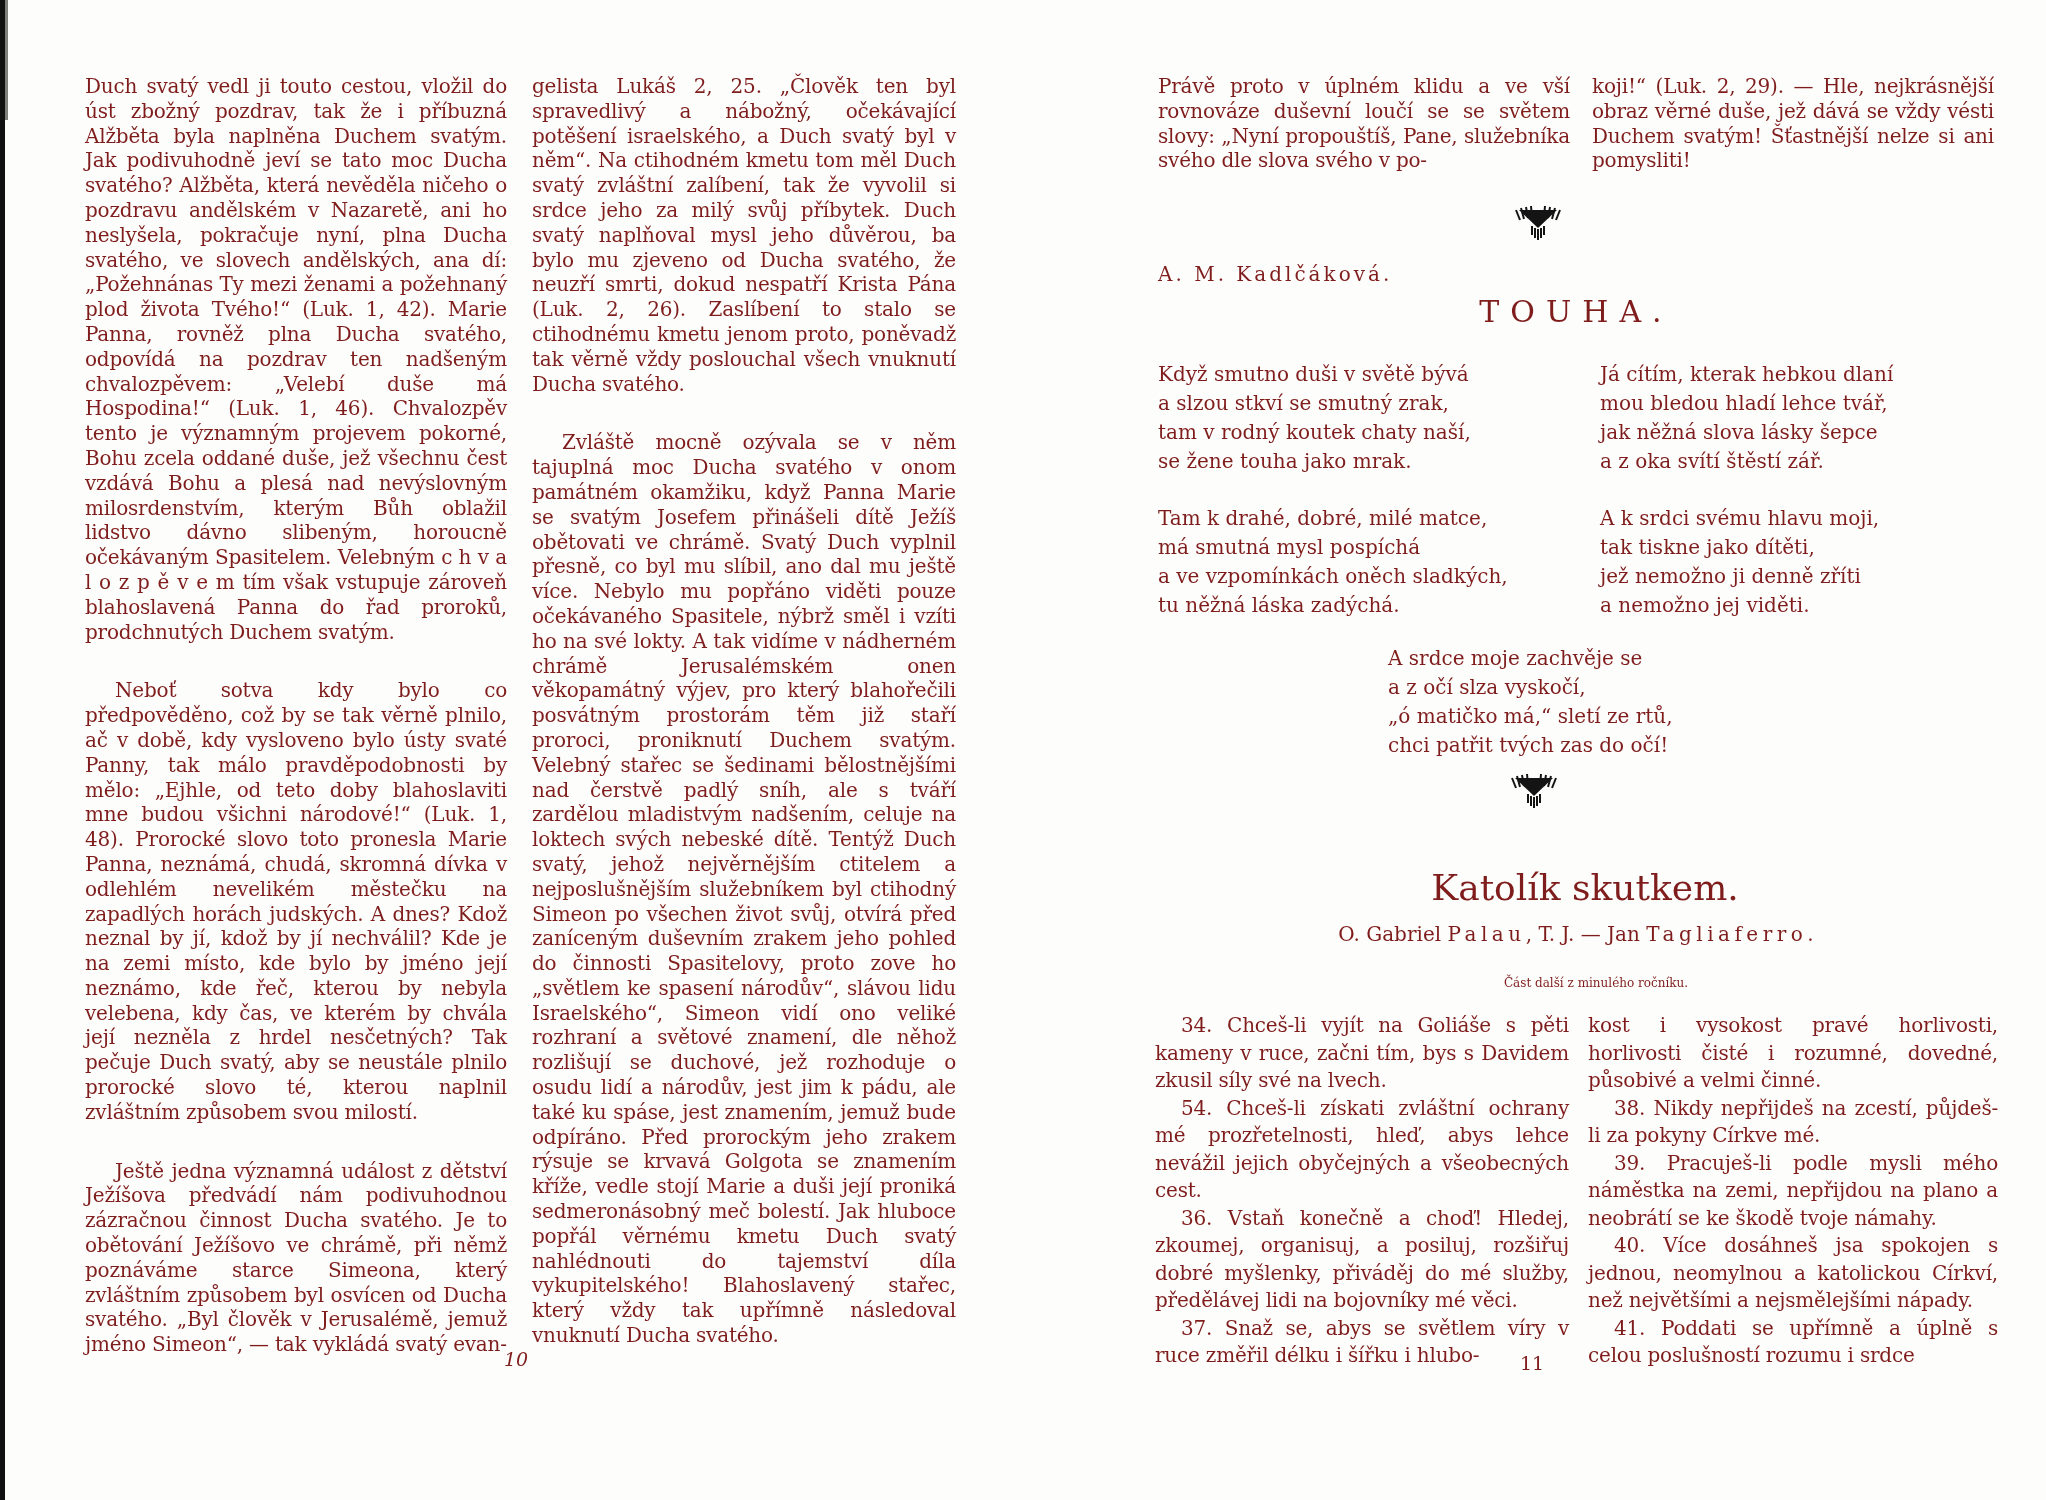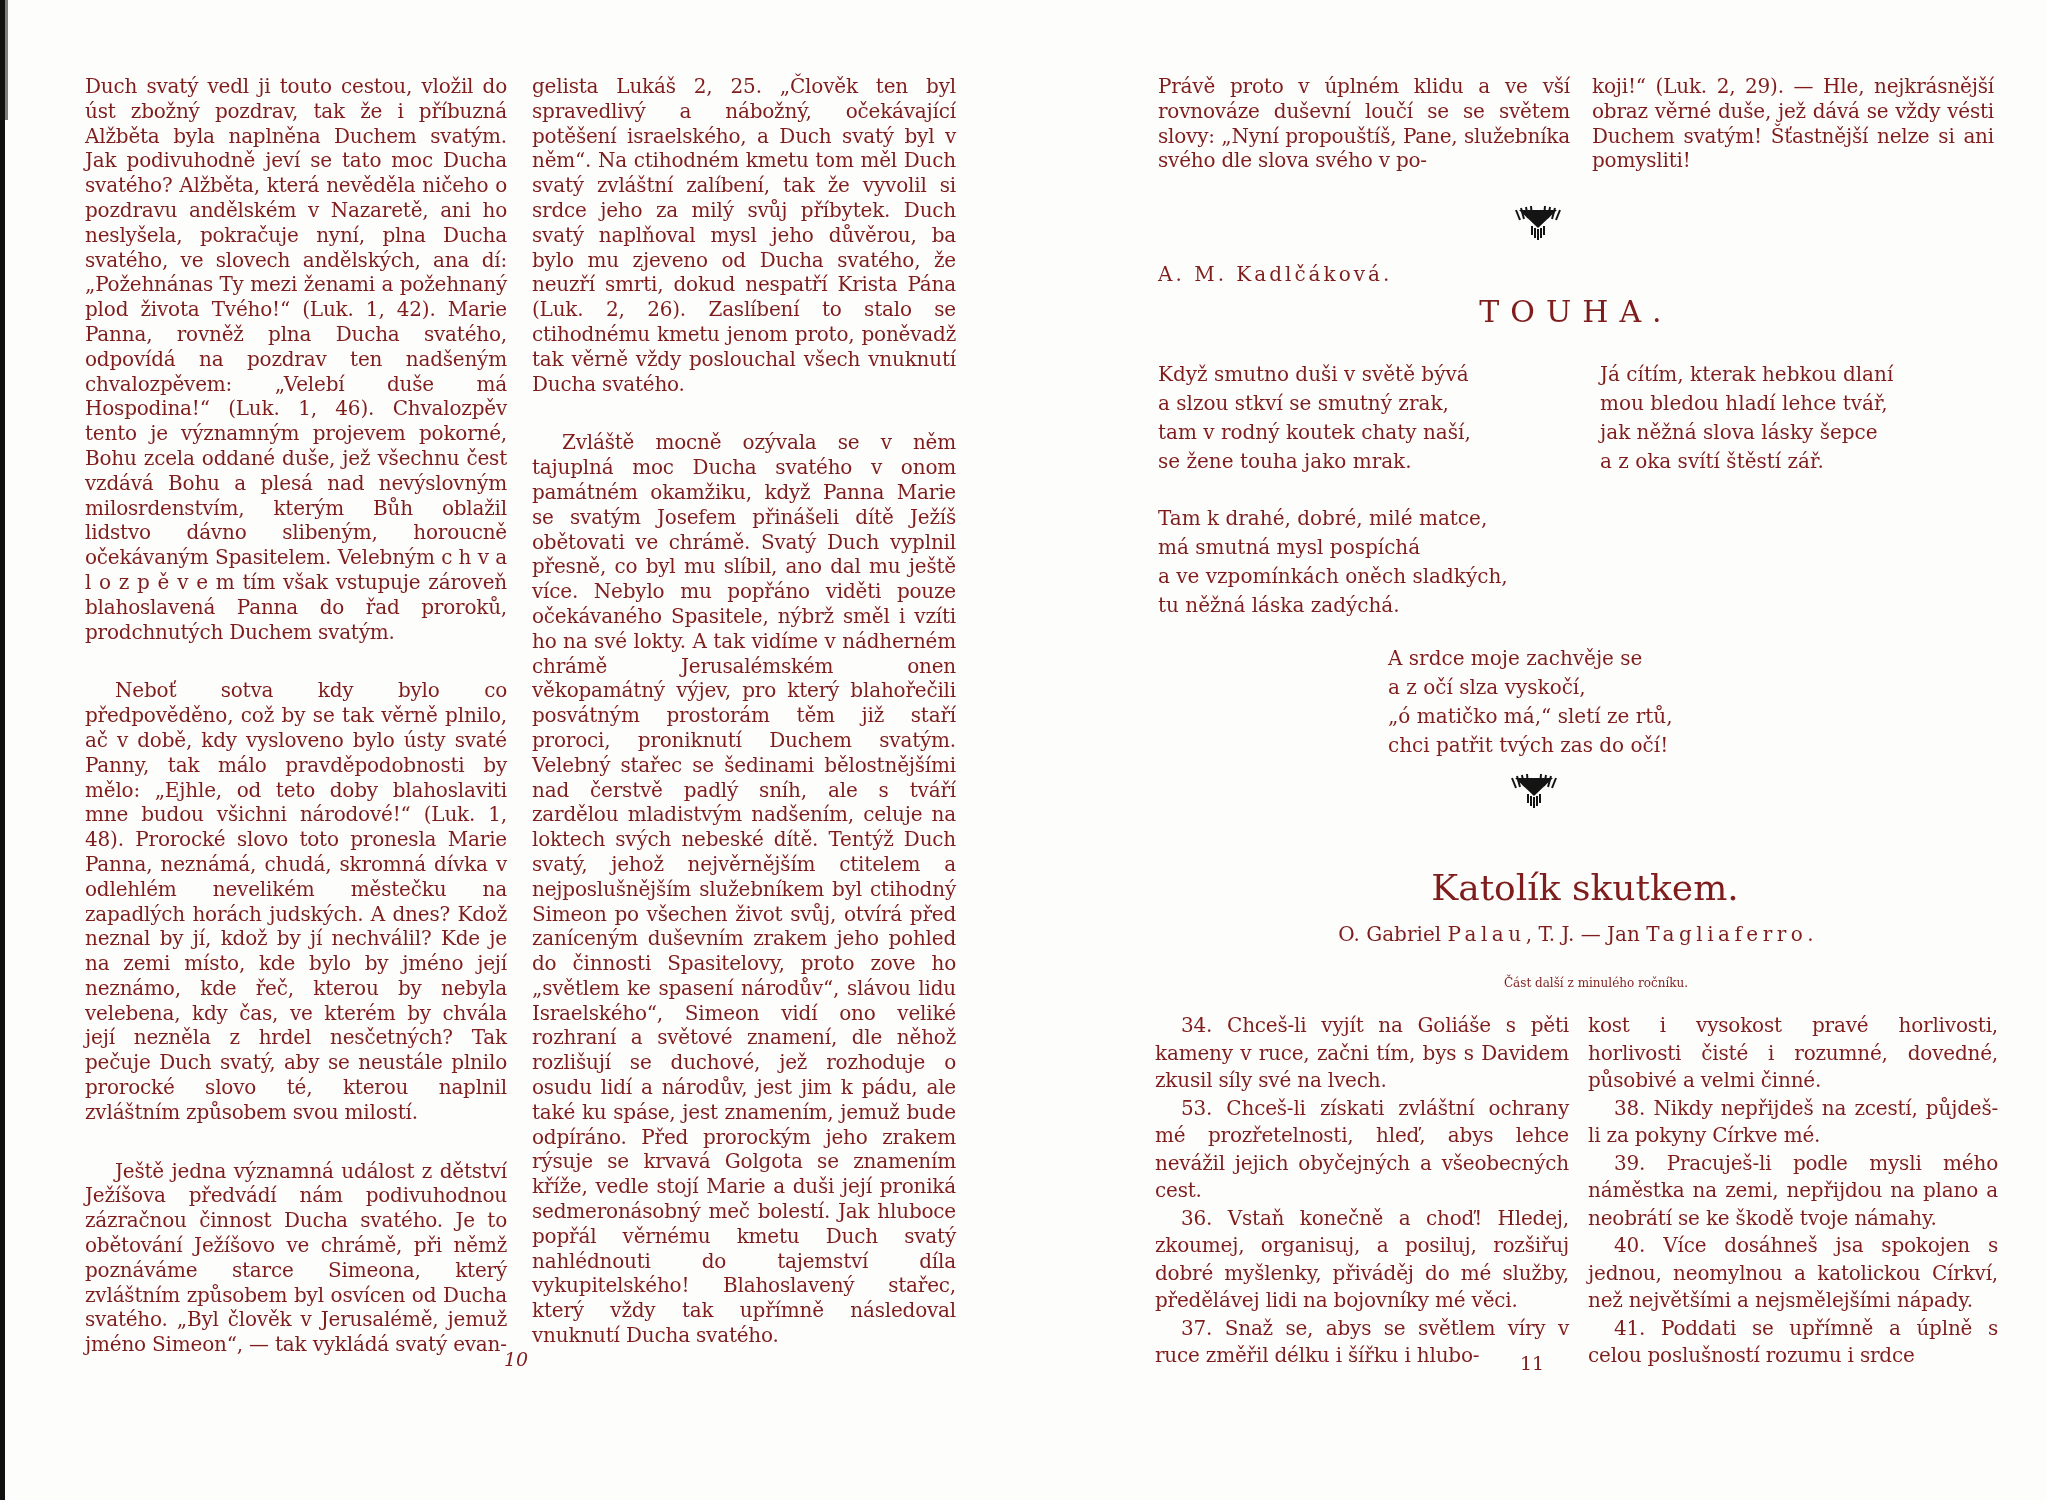--- a/index.html
+++ b/index.html
@@ -103,20 +103,24 @@
 má smutná mysl pospíchá
 a ve vzpomínkách oněch sladkých,
 tu něžná láska zadýchá.</p>
   </section>
 
   <section class="poem-col poem-col2">
     <p class="stanza">Já cítím, kterak hebkou dlaní
 mou bledou hladí lehce tvář,
 jak něžná slova lásky šepce
 a z oka svítí štěstí zář.</p>
+    <p class="stanza">A k srdci svému hlavu moji,
+tak tiskne jako dítěti,
+jež nemožno ji denně zříti
+a nemožno jej viděti.</p>
   </section>
 
   <section class="stanza-center">
     <p class="stanza">A srdce moje zachvěje se
 a z očí slza vyskočí,
 „ó matičko má,“ sletí ze rtů,
 chci patřit tvých zas do očí!</p>
   </section>
 
   <svg class="ornament orn2" viewBox="0 0 52 38">
@@ -139,21 +143,21 @@
   </svg>
 
   <h1 class="article-title" style="margin:9px;font-weight:normal;">Katolík skutkem.</h1>
 
   <div class="byline"><span>O. Gabriel </span><span class="sp">Palau</span><span>, T. J. — Jan </span><span class="sp">Tagliaferro</span><span>.</span></div>
 
   <div class="subtitle">Část další z minulého ročníku.</div>
 
   <section class="body-col rp-col1">
     <p class="just num-ind">34. Chceš-li vyjít na Goliáše s pěti kameny v ruce, začni tím, bys s Davidem zkusil síly své na lvech.</p>
-    <p class="just num-ind">53. Chceš-li získati zvláštní ochrany mé prozřetelnosti, hleď, abys lehce nevážil jejich obyčejných a všeobecných cest.</p>
+    <p class="just num-ind">54. Chceš-li získati zvláštní ochrany mé prozřetelnosti, hleď, abys lehce nevážil jejich obyčejných a všeobecných cest.</p>
     <p class="just num-ind">36. Vstaň konečně a choď! Hledej, zkoumej, organisuj, a posiluj, rozšiřuj dobré myšlenky, přiváděj do mé služby, předělávej lidi na bojovníky mé věci.</p>
     <p class="just num-ind">37. Snaž se, abys se světlem víry v ruce změřil délku i šířku i hlubo-</p>
   </section>
 
   <section class="body-col rp-col2">
     <p class="just">kost i vysokost pravé horlivosti, horlivosti čisté i rozumné, dovedné, působivé a velmi činné.</p>
     <p class="just num-ind">38. Nikdy nepřijdeš na zcestí, půjdeš-li za pokyny Církve mé.</p>
     <p class="just num-ind">39. Pracuješ-li podle mysli mého náměstka na zemi, nepřijdou na plano a neobrátí se ke škodě tvoje námahy.</p>
     <p class="just num-ind">40. Více dosáhneš jsa spokojen s jednou, neomylnou a katolickou Církví, než největšími a nejsmělejšími nápady.</p>
     <p class="just num-ind">41. Poddati se upřímně a úplně s celou poslušností rozumu i srdce</p>

